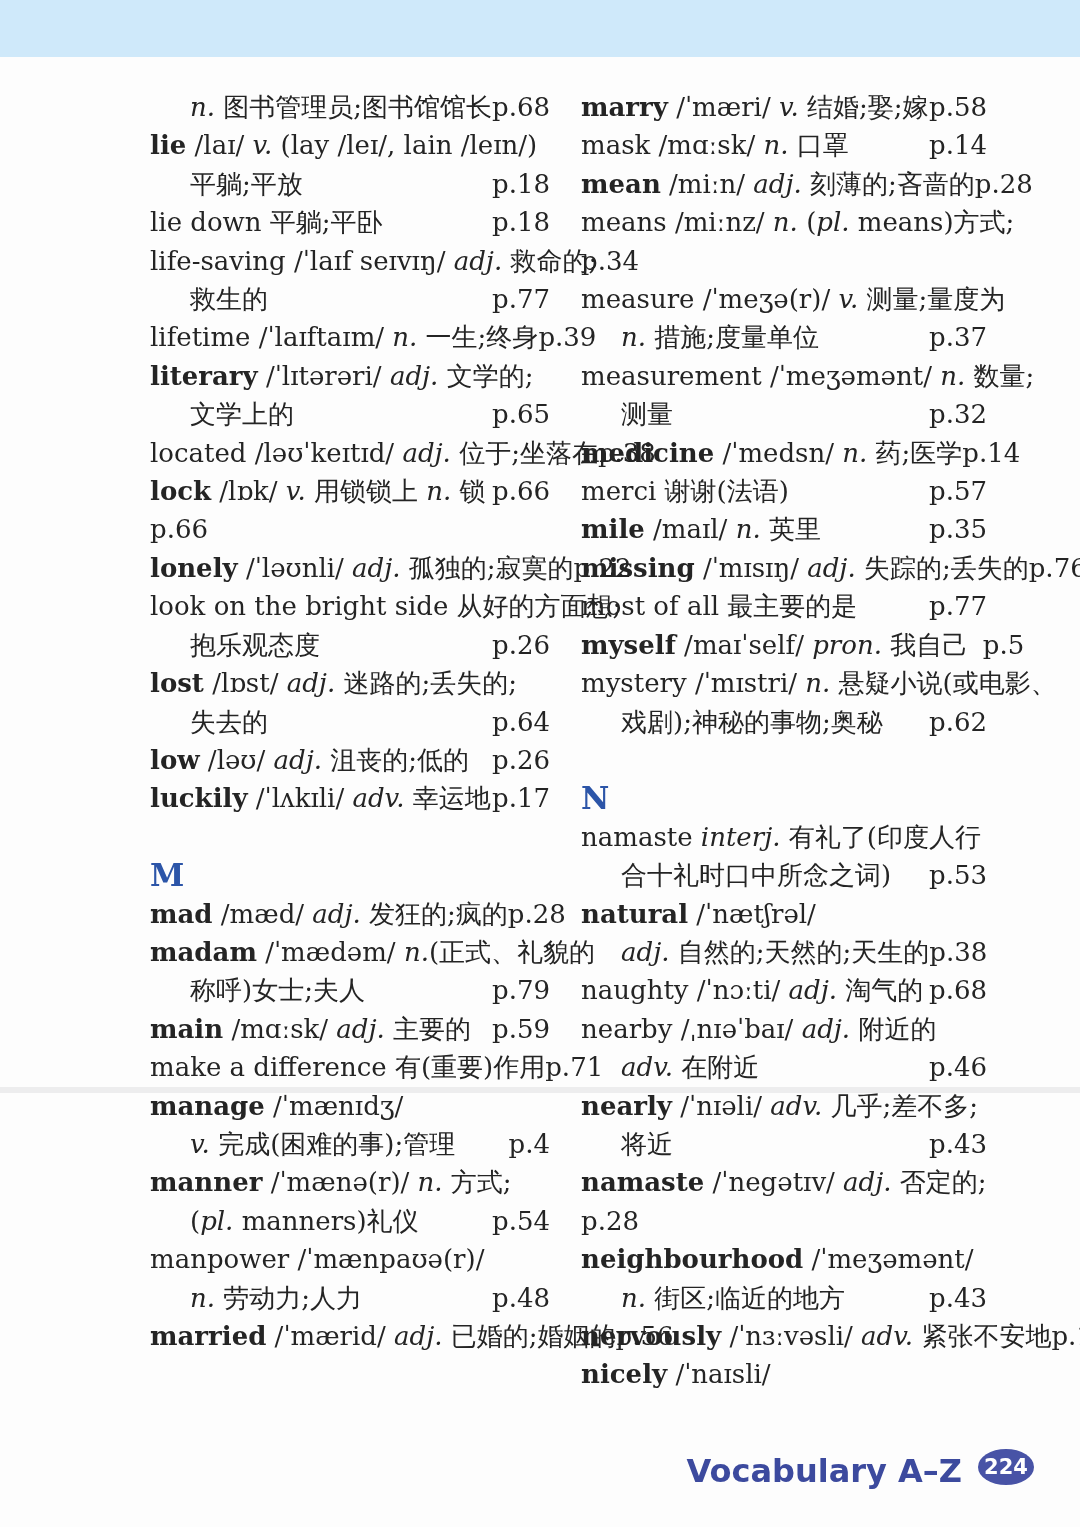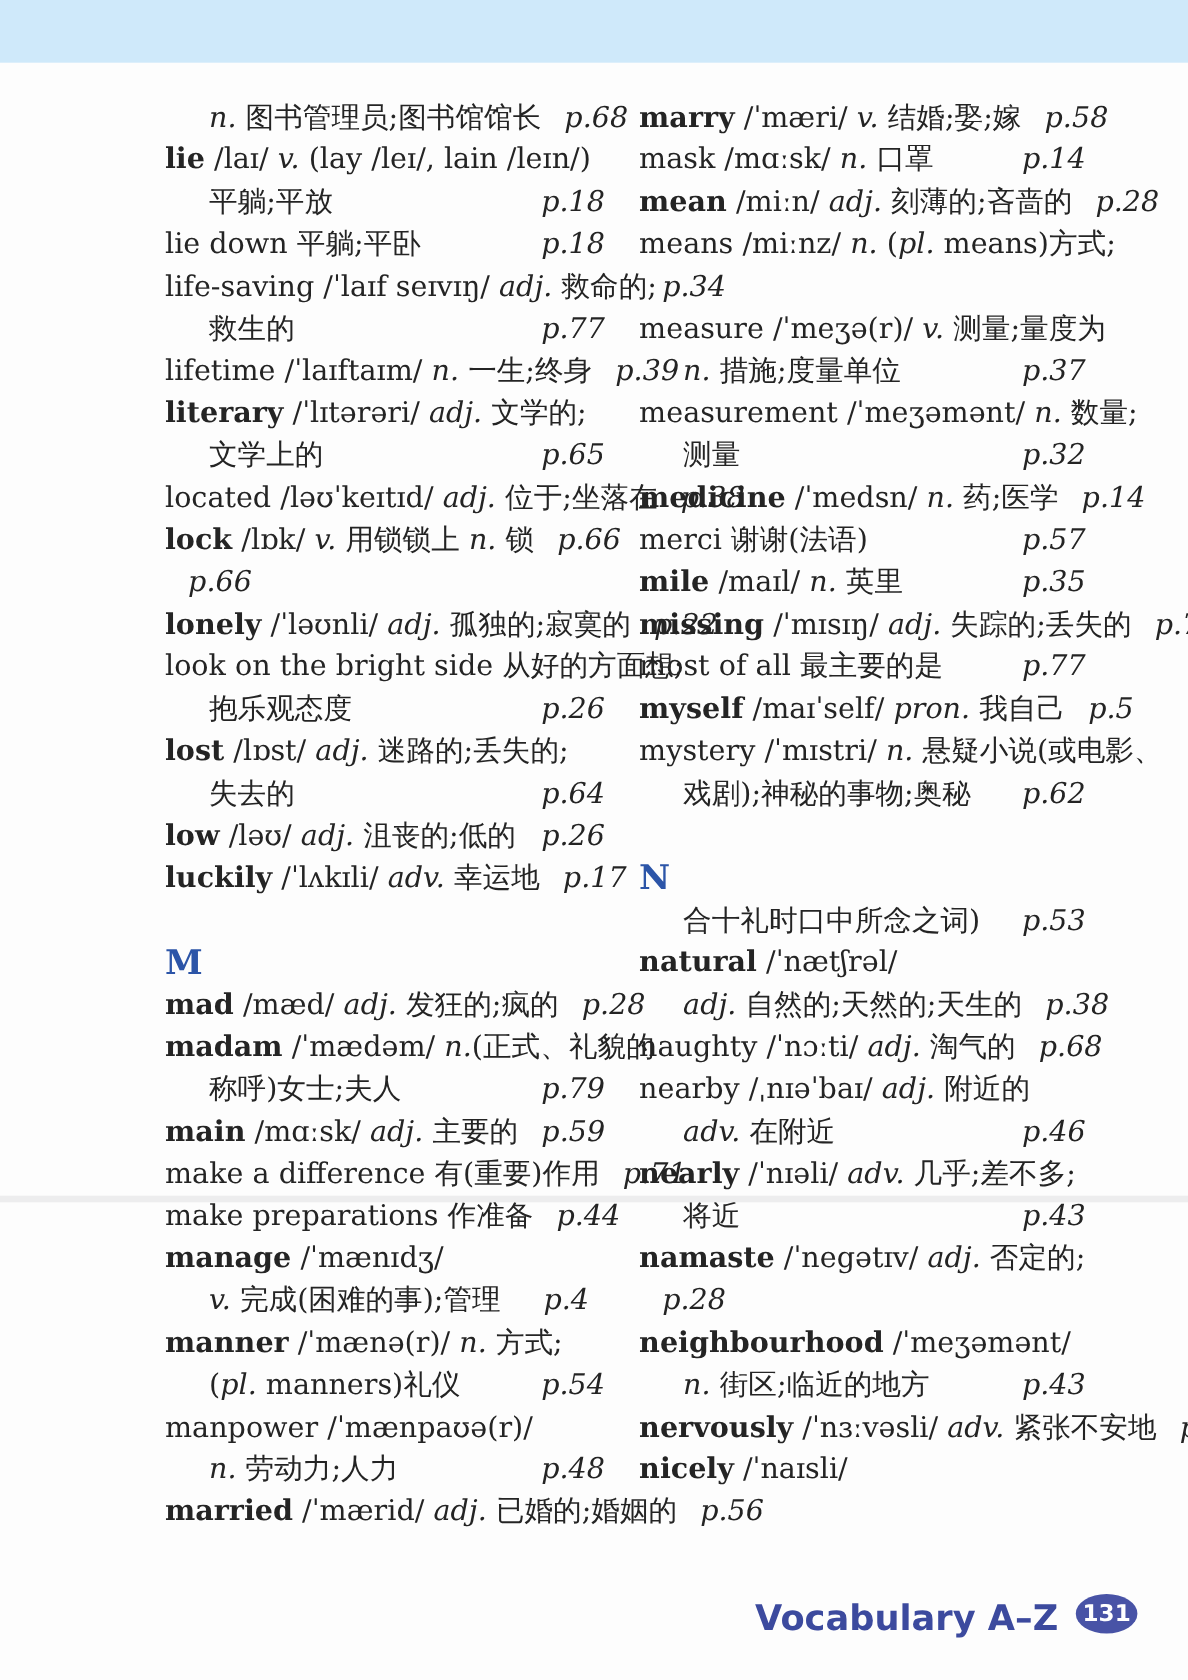--- a/index.html
+++ b/index.html
@@ -20,21 +20,21 @@
   .col { position: absolute; top: 0; }
   .col-left  { left: 150px; width: 400px; }
   .col-right { left: 581px; width: 406px; }
   .line {
     display: flex; align-items: baseline;
     line-height: 38.4px; font-size: 26px;
     white-space: nowrap;
   }
   .line .text { flex: 1 1 auto; }
   .line.indent .text { padding-left: 40px; }
-  .line .pagenum { flex: 0 0 auto; min-width: 56px; margin-left: 21px; font-style: italic; }
+  .line .pagenum { flex: 0 0 auto; min-width: 56px; text-align: right; margin-left: 0; }
   .seg-b { font-weight: 700; }
   .seg-i { font-style: italic; }
   .gap { height: 38.4px; }
   .section-letter {
     color: var(--section-letter, #2c55a8);
     font-weight: 700; font-size: 31px; line-height: 38.4px;
   }
   .footer { position: absolute; top: 1448px; left: 0; width: 1080px; height: 42px; }
   .footer-label {
     position: absolute; right: 118px; top: 4px;
@@ -150,24 +150,20 @@
         </div>
         <div class="line">
           <span class="text"><span class="seg-b">main</span><span class="seg-r"> /mɑːsk/ </span><span class="seg-i">adj.</span><span class="seg-r"> 主要的</span></span>
           <span class="pagenum">p.59</span>
         </div>
         <div class="line">
           <span class="text"><span class="seg-r">make a difference 有(重要)作用</span></span>
           <span class="pagenum">p.71</span>
         </div>
         <div class="line">
-          <span class="text"><span class="seg-r">make preparations 作准备</span></span>
-          <span class="pagenum">p.44</span>
-        </div>
-        <div class="line">
           <span class="text"><span class="seg-b">manage</span><span class="seg-r"> /ˈmænɪdʒ/</span></span>
         </div>
         <div class="line indent">
           <span class="text"><span class="seg-i">v.</span><span class="seg-r"> 完成(困难的事);管理</span></span>
           <span class="pagenum">p.4</span>
         </div>
         <div class="line">
           <span class="text"><span class="seg-b">manner</span><span class="seg-r"> /ˈmænə(r)/ </span><span class="seg-i">n.</span><span class="seg-r"> 方式;</span></span>
         </div>
         <div class="line indent">
@@ -245,20 +241,23 @@
         </div>
         <div class="line">
           <span class="text"><span class="seg-r">mystery /ˈmɪstri/ </span><span class="seg-i">n.</span><span class="seg-r"> 悬疑小说(或电影、</span></span>
         </div>
         <div class="line indent">
           <span class="text"><span class="seg-r">戏剧);神秘的事物;奥秘</span></span>
           <span class="pagenum">p.62</span>
         </div>
         <div class="gap"></div>
         <div class="section-letter">N</div>
+        <div class="line">
+          <span class="text"><span class="seg-r">namaste </span><span class="seg-i">interj.</span><span class="seg-r"> 有礼了(印度人行</span></span>
+        </div>
         <div class="line indent">
           <span class="text"><span class="seg-r">合十礼时口中所念之词)</span></span>
           <span class="pagenum">p.53</span>
         </div>
         <div class="line">
           <span class="text"><span class="seg-b">natural</span><span class="seg-r"> /ˈnætʃrəl/</span></span>
         </div>
         <div class="line indent">
           <span class="text"><span class="seg-i">adj.</span><span class="seg-r"> 自然的;天然的;天生的</span></span>
           <span class="pagenum">p.38</span>
@@ -298,16 +297,16 @@
           <span class="text"><span class="seg-b">nervously</span><span class="seg-r"> /ˈnɜːvəsli/ </span><span class="seg-i">adv.</span><span class="seg-r"> 紧张不安地</span></span>
           <span class="pagenum">p.19</span>
         </div>
         <div class="line">
           <span class="text"><span class="seg-b">nicely</span><span class="seg-r"> /ˈnaɪsli/</span></span>
         </div>
       </div>
   </div>
   <div class="footer">
     <span class="footer-label">Vocabulary A–Z</span>
-    <span class="page-badge">131</span>
+    <span class="page-badge">224</span>
   </div>
   <div class="bottom-shadow"></div>
 </div>
 
 </body></html>

